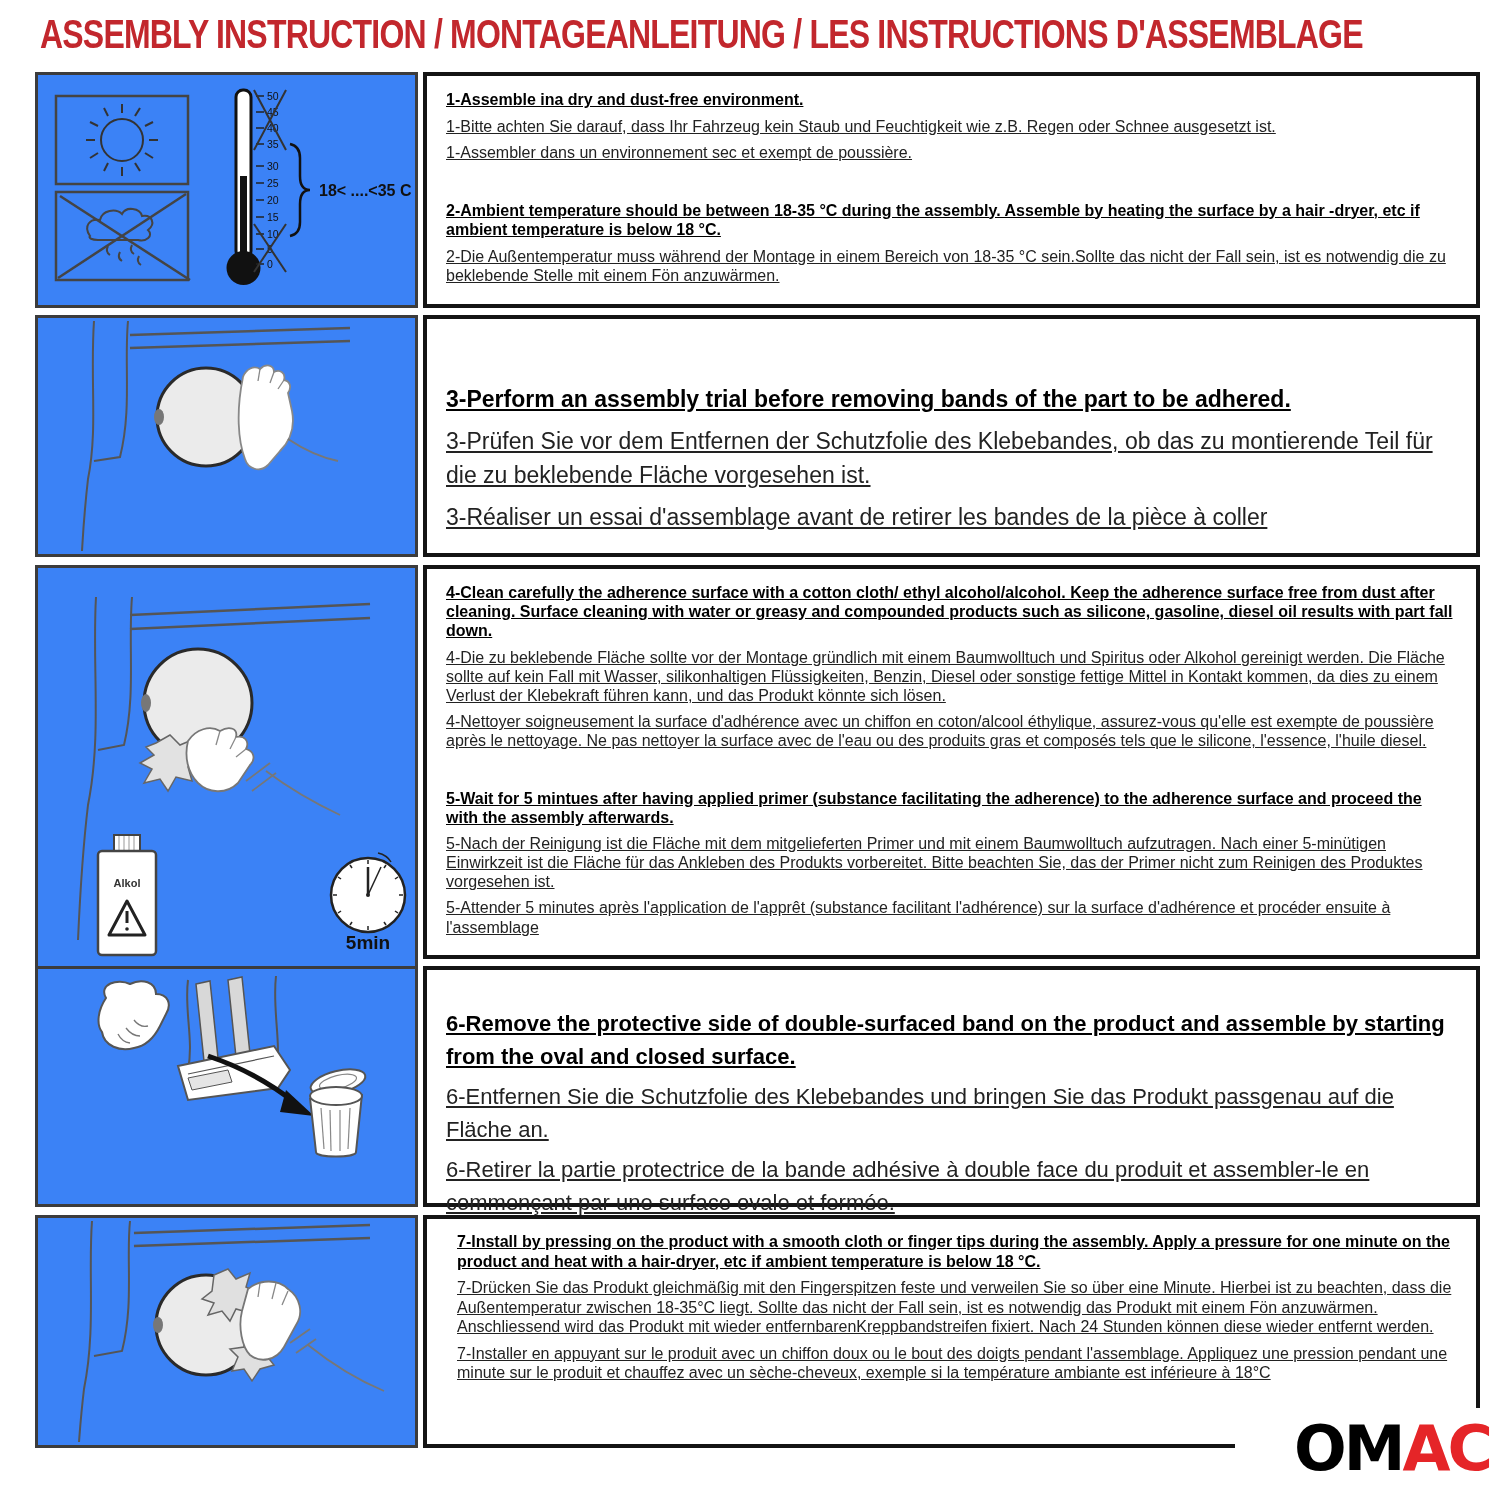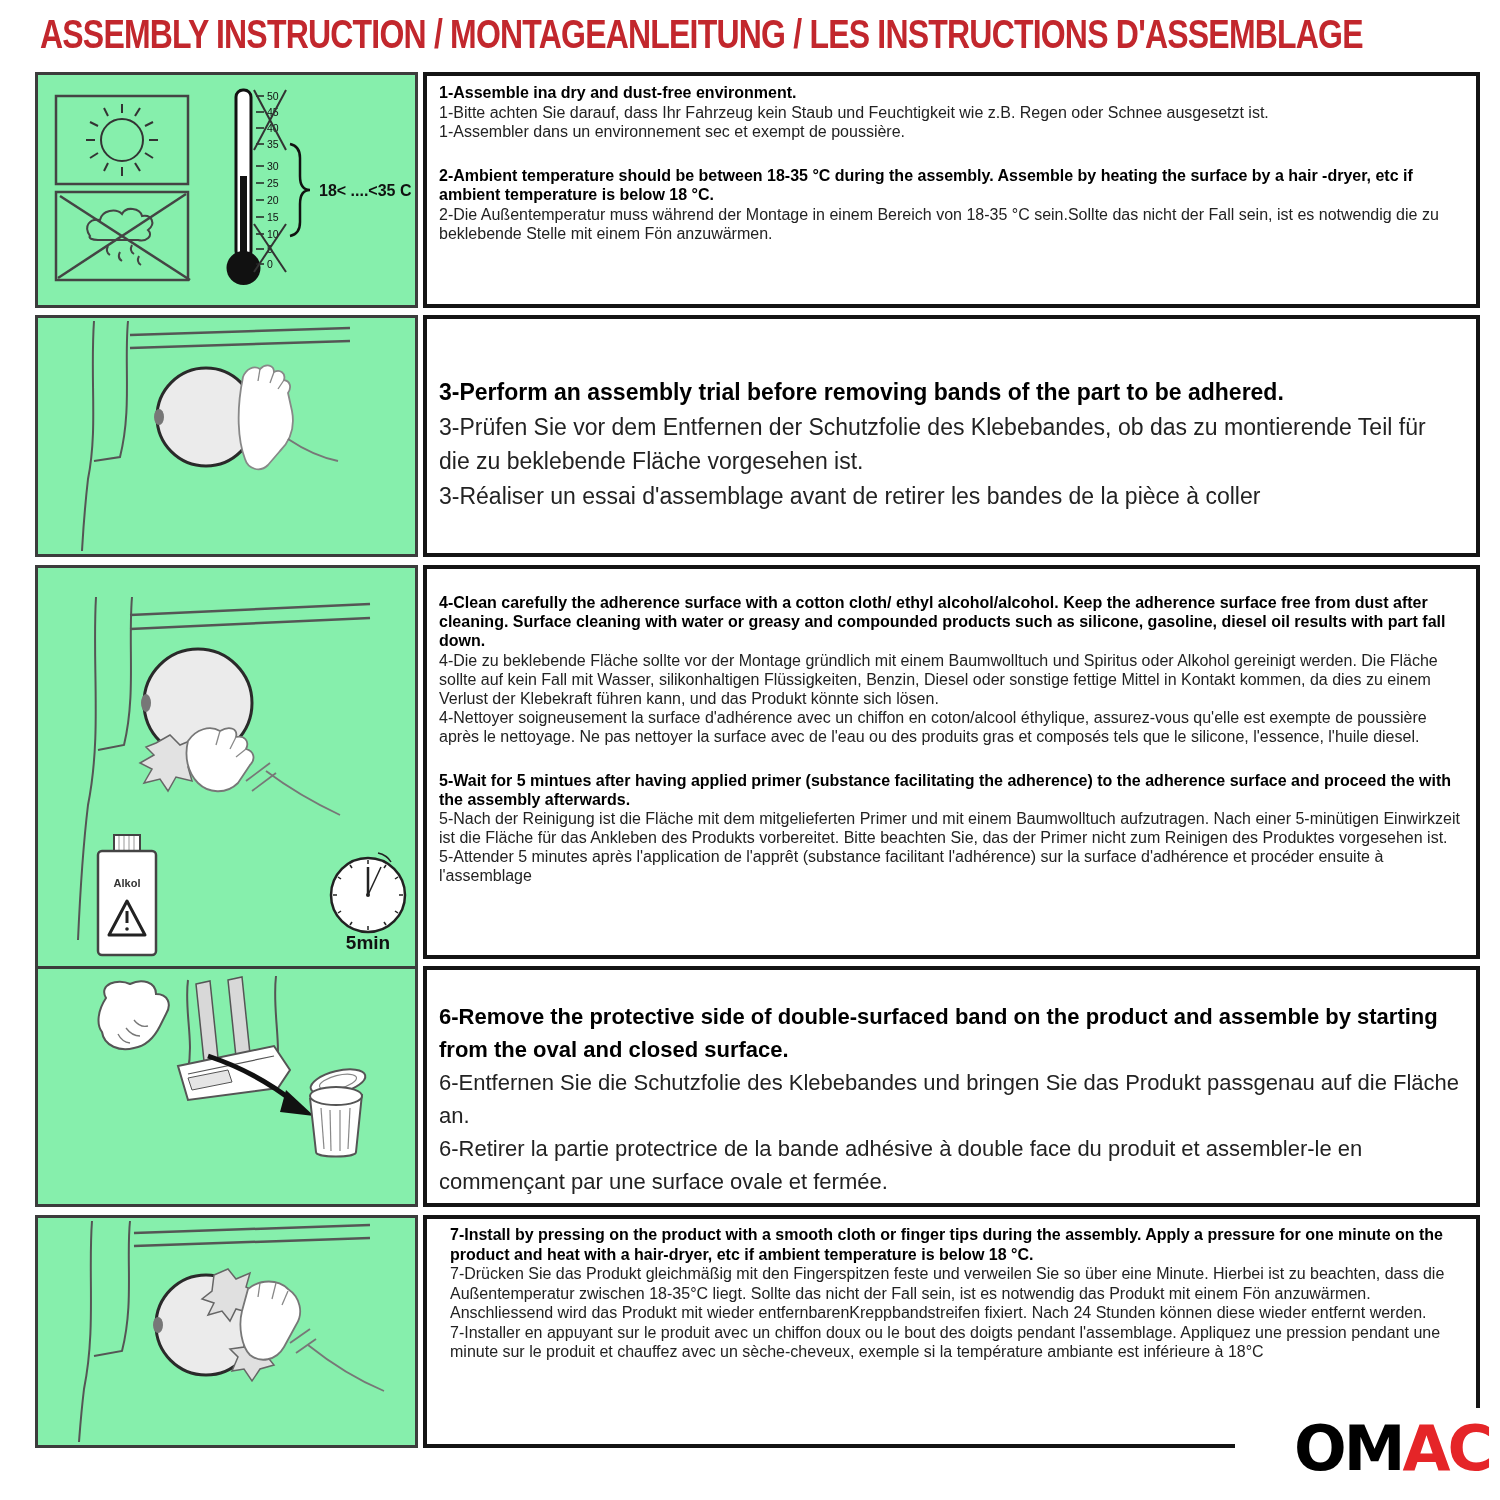--- a/index.html
+++ b/index.html
@@ -7,43 +7,43 @@
 
   .page-title{
     position:absolute;left:40px;top:12px;
     font-size:40px;font-weight:bold;color:#c2272d;
     letter-spacing:-1px;white-space:nowrap;
     transform:scaleX(0.80);transform-origin:left center;
   }
 
   .row-illus{
     position:absolute;left:35px;width:383px;
-    border:3px solid #3c3c3c;background:#86efac;box-sizing:border-box;
+    border:3px solid #3c3c3c;background:#3b82f6;box-sizing:border-box;
   }
   .row-text{
     position:absolute;left:423px;width:1057px;
     border:4px solid #141414;background:#ffffff;box-sizing:border-box;
     padding:0 16px 0 12px;color:#222;
   }
   .row-illus svg{display:block;width:100%;height:100%;}
 
   
   #illus1{top:72px;height:236px;}   #text1{top:72px;height:236px;}
   #illus2{top:315px;height:242px;}  #text2{top:315px;height:242px;}
   #illus3{top:565px;height:446px;}  #text3{top:565px;height:394px;}
   #illus4{top:966px;height:241px;}  #text4{top:966px;height:241px;}
   #illus5{top:1215px;height:233px;} #text5{top:1215px;height:233px;padding-left:23px;}
 
   #text1{padding-top:7px;font-size:16px;line-height:1.22;}
   #text2{padding-top:56px;font-size:23px;line-height:1.5;}
-  #text3{padding-top:24px;font-size:16px;line-height:1.2;}
+  #text3{padding-top:7px;font-size:16px;line-height:1.2;}
   #text4{padding-top:30px;font-size:22px;line-height:1.5;}
   #text5{padding-top:6px;font-size:16px;line-height:1.22;}
 
-  .row-text p{margin:0;}
+  .row-text p{margin:7px;text-decoration:underline;}
   .row-text p.bold{font-weight:bold;color:#000;}
   .row-text p.spacer{height:24px;}
 
   .logo{
     position:absolute;left:1235px;top:1408px;width:255px;height:80px;
     background:#ffffff;display:flex;align-items:center;justify-content:flex-end;
     z-index:5;font-weight:bold;font-size:62px;letter-spacing:-3px;
     font-family:"DejaVu Sans","Liberation Sans",sans-serif;
   }
   .logo .om{color:#000000;}

